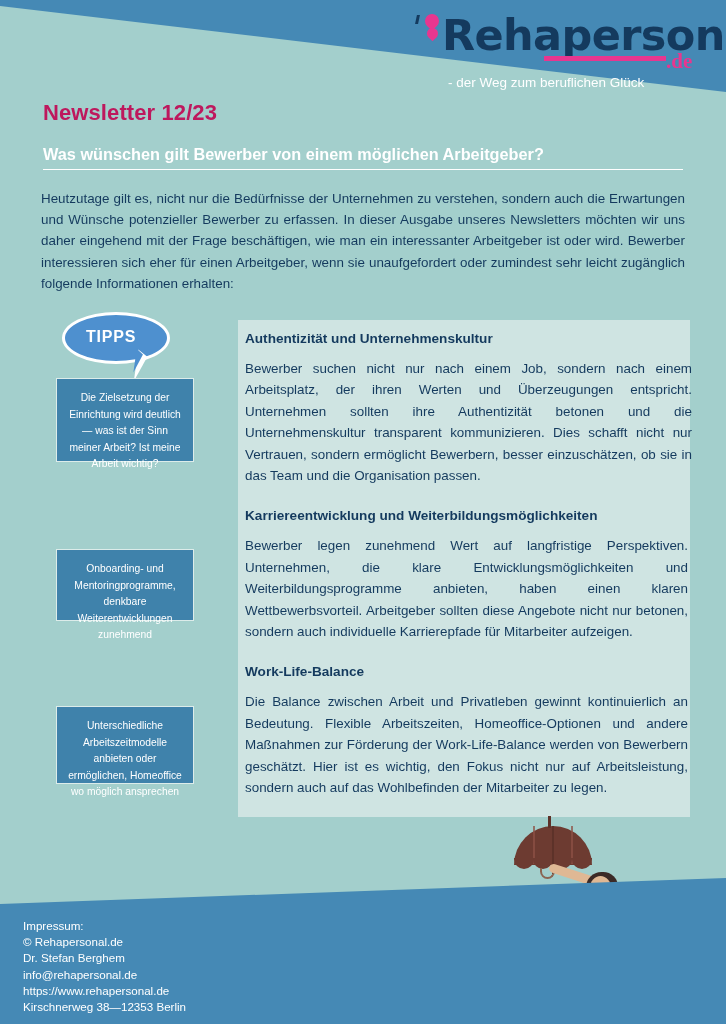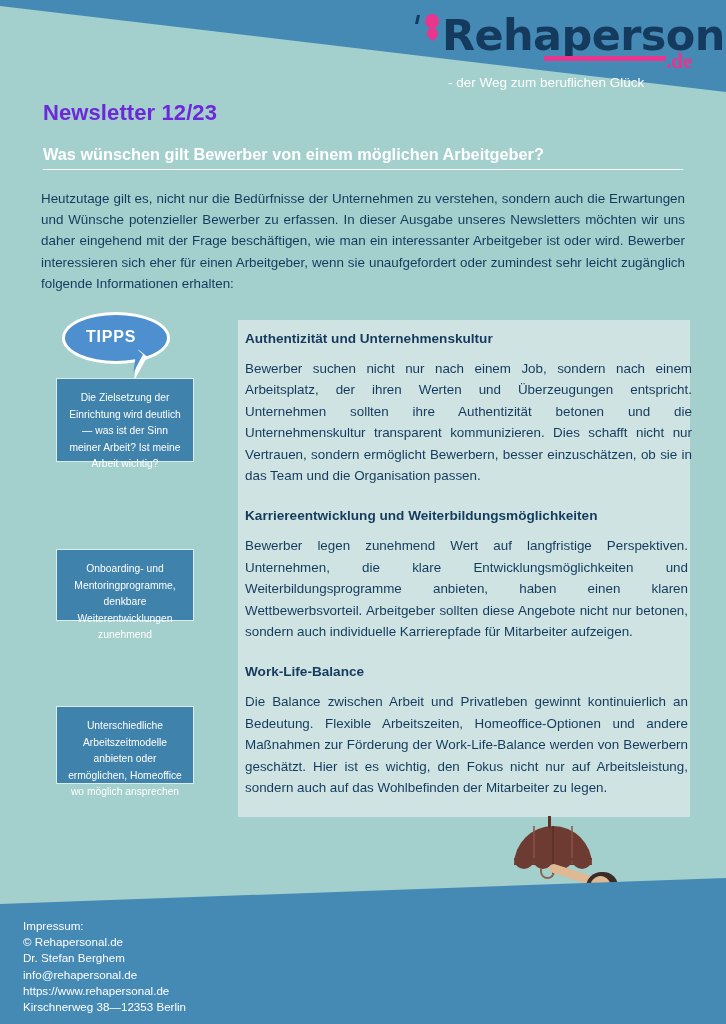--- a/index.html
+++ b/index.html
@@ -98,21 +98,21 @@
     font-family: "Liberation Sans", sans-serif;
     margin-top: 10px;
   }
 
   
   .newsletter-title {
     position: absolute;
     left: 43px; top: 100px;
     font-size: 22px;
     font-weight: bold;
-    color: #6d28d9;
+    color: #be185d;
     letter-spacing: 0.1px;
   }
   .section-headline {
     position: absolute;
     left: 43px; top: 145px;
     width: 640px;
     font-size: 16.3px;
     font-weight: bold;
     color: #ffffff;
     padding-bottom: 5px;

